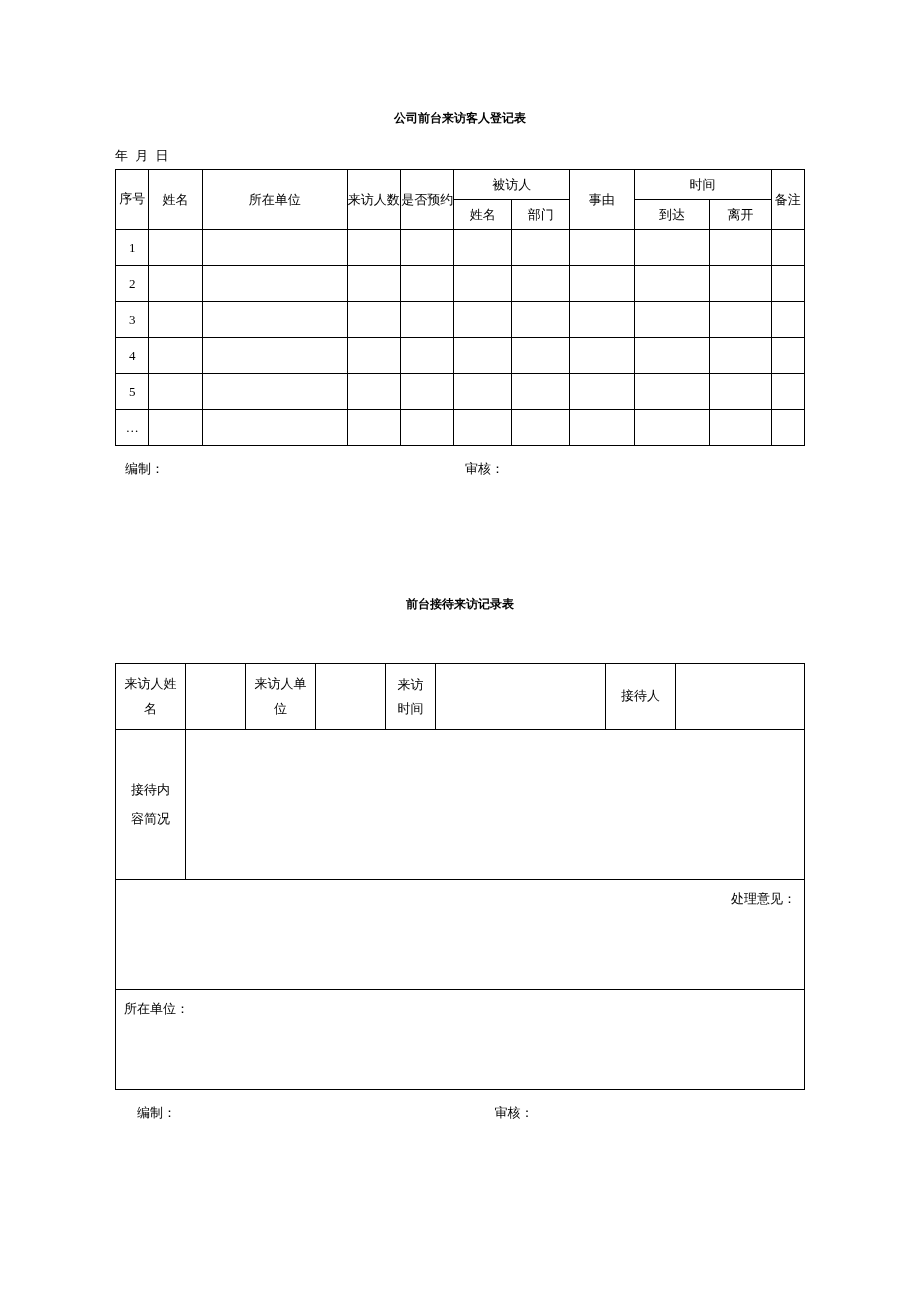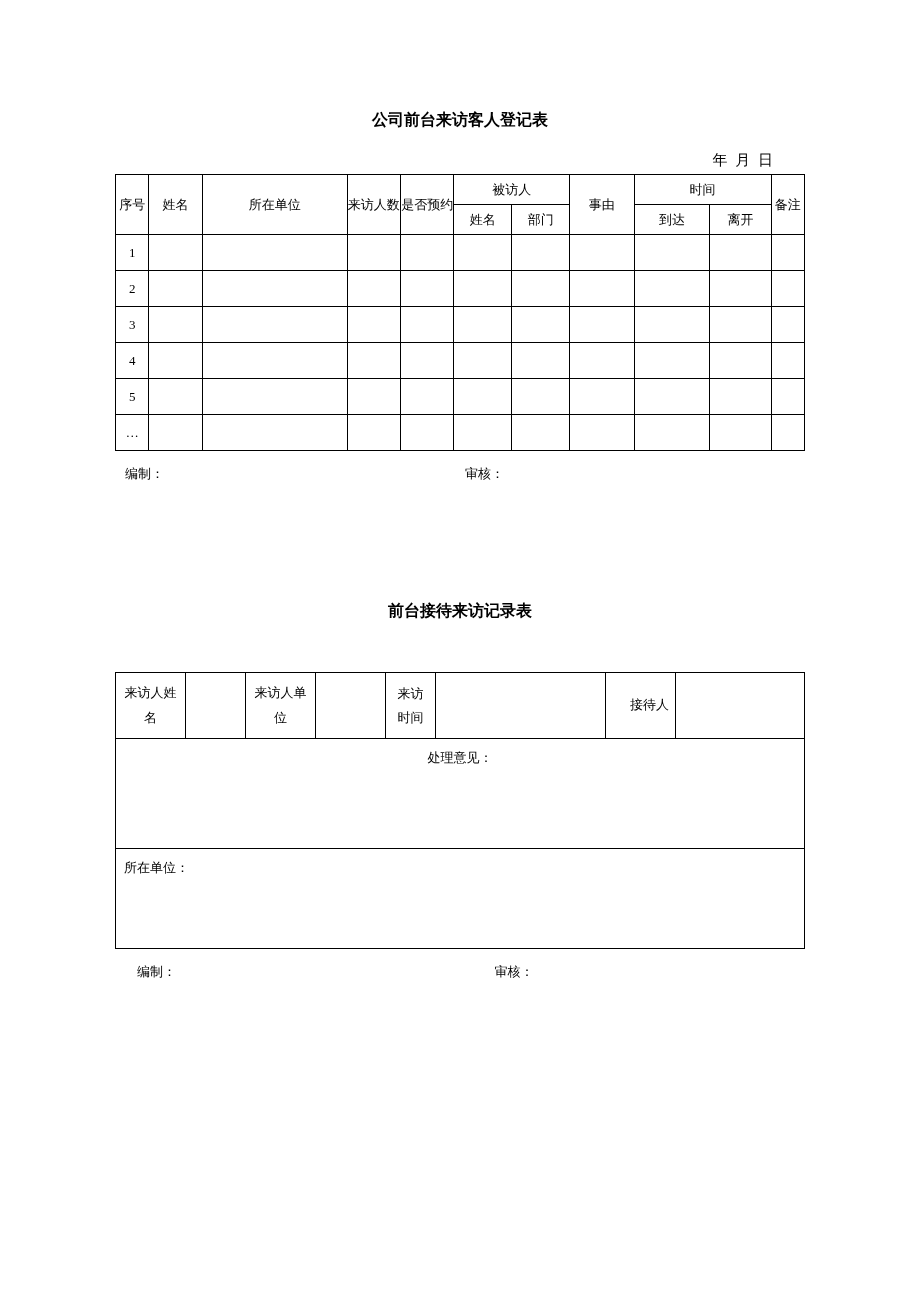--- a/index.html
+++ b/index.html
@@ -11,26 +11,26 @@
       background: #ffffff;
       font-family: "SimSun", "Songti SC", serif;
       font-size: 13px;
       color: #000;
       width: 920px;
       padding: 110px 115px 60px 115px;
     }
     .title {
       text-align: center;
       font-weight: bold;
-      font-size: 16px;
+      font-size: 12px;
       margin-bottom: 20px;
     }
     .date-line {
-      text-align: right;
-      font-size: 15px;
+      text-align: left;
+      font-size: 13px;
       margin-bottom: 4px;
       padding-right: 30px;
       letter-spacing: 2px;
     }
     table {
       border-collapse: collapse;
       width: 100%;
     }
     td, th {
       border: 1px solid #000;
@@ -70,21 +70,21 @@
       line-height: 1.9;
     }
     .t2 .row-content td {
       height: 150px;
       padding: 8px 10px;
       line-height: 2.2;
     }
     .t2 .row-opinion td {
       height: 110px;
       vertical-align: top;
-      text-align: center;
+      text-align: right;
       padding: 10px 8px;
     }
     .t2 .row-result td {
       height: 100px;
       vertical-align: top;
       text-align: left;
       padding: 10px 8px;
     }
     .footer2 {
       margin-top: 14px;
@@ -102,21 +102,21 @@
 </head>
 <body>
 
 <div>
   <div class="title">公司前台来访客人登记表</div>
   <div class="date-line">年  月  日</div>
 
   <table class="t1">
     <tbody>
         <tr class="header-row">
-      <th rowspan="2" style="width:30px;line-height:1.8;">序号</th>
+      <th rowspan="2" style="width:30px;line-height:1.8;font-family:Liberation Mono, monospace;">序号</th>
       <th rowspan="2" style="width:48px;">姓名</th>
       <th rowspan="2" style="width:130px;">所在单位</th>
       <th rowspan="2" style="width:48px;line-height:1.8;">来访人数</th>
       <th rowspan="2" style="width:48px;line-height:1.8;text-align:center;">是否预约</th>
       <th colspan="2">被访人</th>
       <th rowspan="2" style="width:58px;">事由</th>
       <th colspan="2">时间</th>
       <th rowspan="2" style="width:30px;line-height:1.8;">备注</th>
     </tr>
     <tr class="header-row">
@@ -220,22 +220,26 @@
 
   <table class="t2">
     <tbody>
         <tr class="row1">
       <td style="width:70px;">来访人姓　名</td>
       <td style="width:60px;"></td>
       <td style="width:70px;">来访人单　位</td>
       <td style="width:70px;"></td>
       <td style="width:50px;line-height:1.8;">来访时间</td>
       <td style="width:170px;"></td>
-      <td style="width:70px;text-align:right;">接待人</td>
+      <td style="width:70px;">接待人</td>
       <td></td>
+    </tr>
+    <tr class="row-content">
+      <td>接待内容简况</td>
+      <td colspan="7" style="text-align:left;vertical-align:top;"></td>
     </tr>
     <tr class="row-opinion">
       <td colspan="8"><span>处理意见：</span><span></span></td>
     </tr>
     <tr class="row-result">
       <td colspan="8"><span>所在单位：</span><span></span></td>
     </tr>
   </tbody>
     </table>
 

